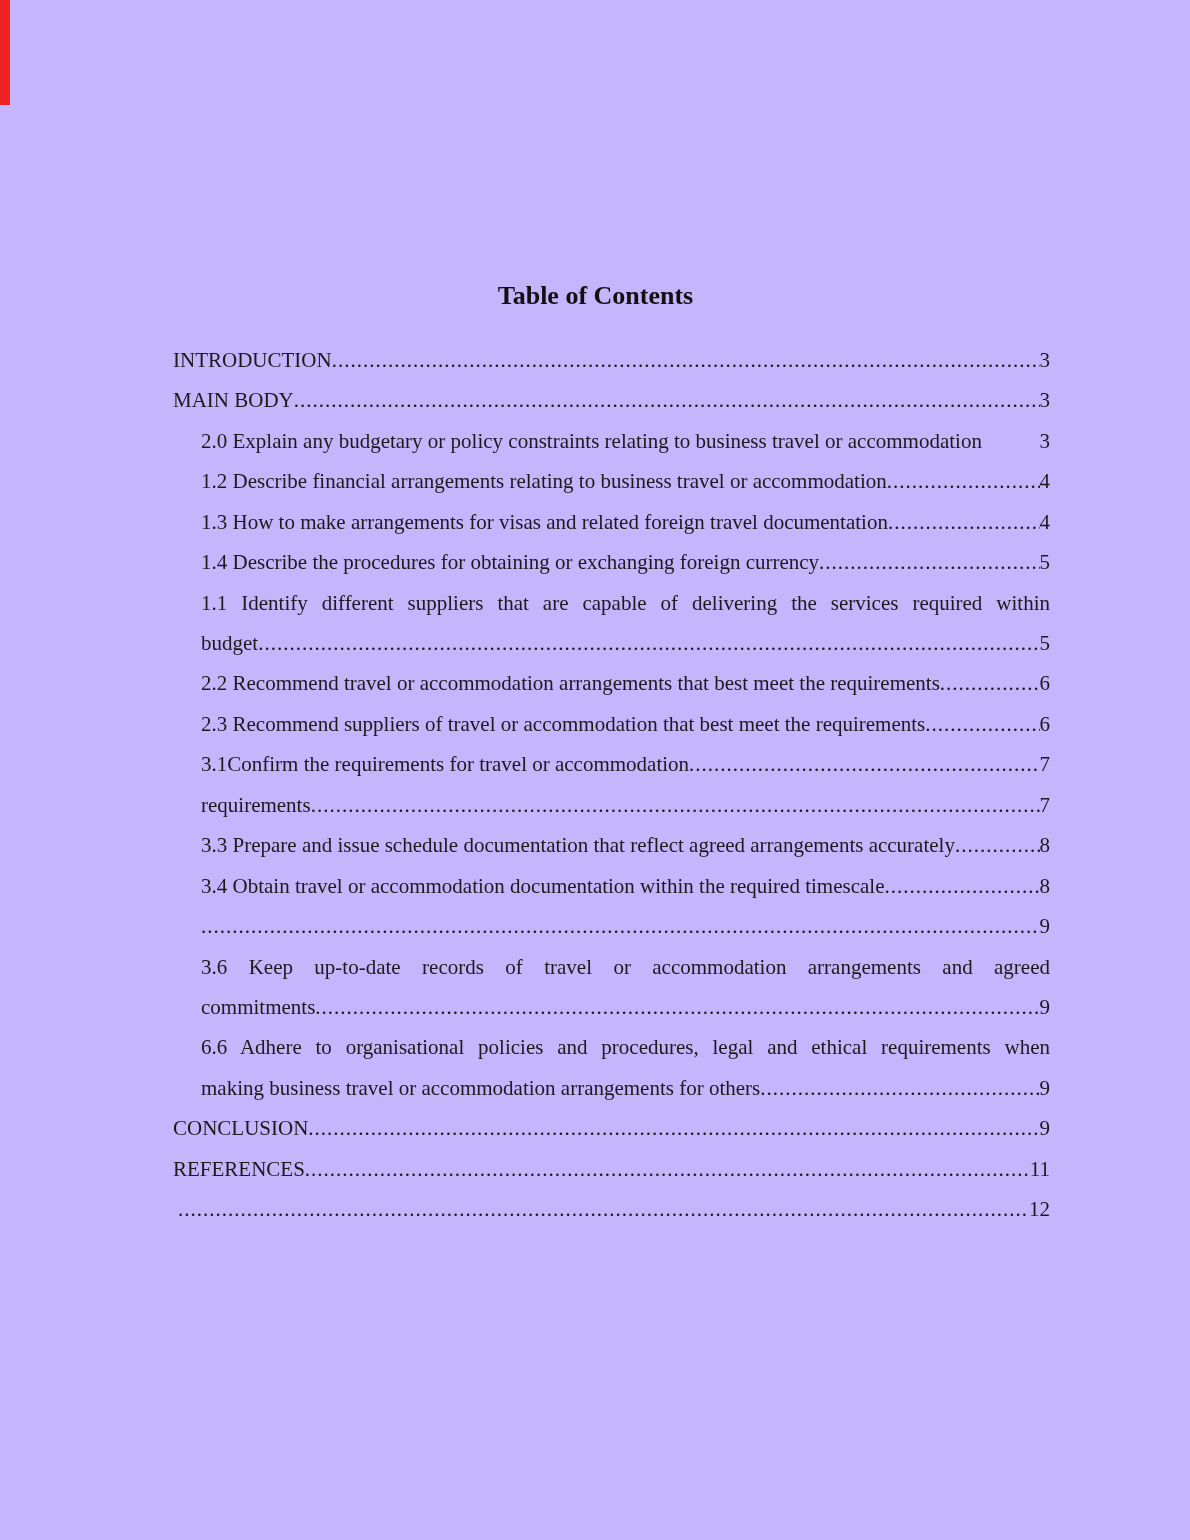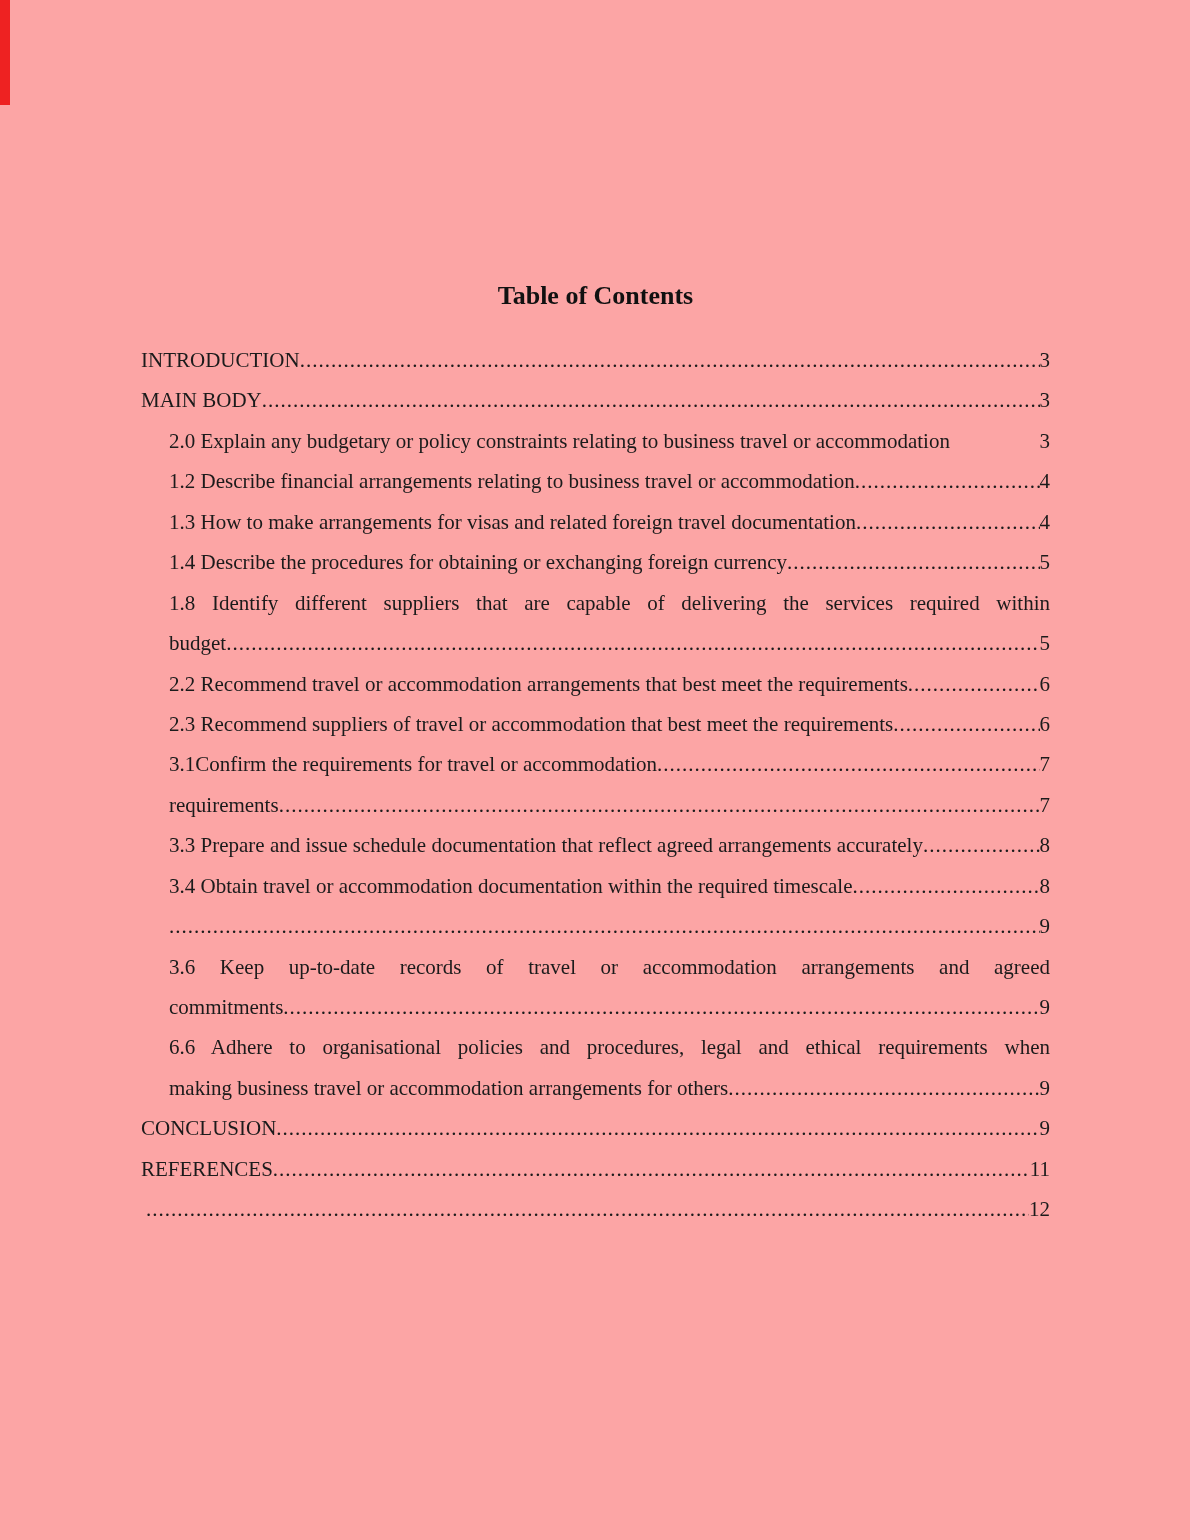--- a/index.html
+++ b/index.html
@@ -34,23 +34,24 @@
   .toc {
     position: absolute;
     top: 340px;
     left: 141px;
     width: 909px;
     font-size: 21px;
     line-height: 40.45px;
   }
   .row {
     display: flex;
-    align-items: center;
+    align-items: flex-end;
     height: 40.45px;
     white-space: pre;
+    margin-left: 32px;
   }
   .row.just {
     display: block;
     text-align: justify;
     text-align-last: justify;
     white-space: normal;
   }
   .row.ind { padding-left: 28px; }
   .row.pad { padding-left: 5px; }
   .txt { flex: 0 0 auto; }
@@ -59,31 +60,31 @@
     overflow: hidden;
     white-space: nowrap;
     letter-spacing: 1px;
     min-width: 0;
   }
   .pg { flex: 0 0 auto; text-align: right; }
 </style>
 </head>
 <body>
 
-<div class="page" style="background: #fca5a5;">
+<div class="page" style="background: #c4b5fd;">
   <div class="red-bar" style="background: rgb(238, 34, 34);"></div>
   <h1 class="title">Table of Contents</h1>
   <div class="toc">
       <div class="row"><span class="txt">INTRODUCTION</span><span class="lead">............................................................................................................................................................................................................................................................................................................</span><span class="pg">3</span></div>
       <div class="row"><span class="txt">MAIN BODY</span><span class="lead">............................................................................................................................................................................................................................................................................................................</span><span class="pg">3</span></div>
       <div class="row ind"><span class="txt">2.0 Explain any budgetary or policy constraints relating to business travel or accommodation</span><span class="lead"></span><span class="pg">3</span></div>
       <div class="row ind"><span class="txt">1.2 Describe financial arrangements relating to business travel or accommodation</span><span class="lead">............................................................................................................................................................................................................................................................................................................</span><span class="pg">4</span></div>
       <div class="row ind"><span class="txt">1.3 How to make arrangements for visas and related foreign travel documentation</span><span class="lead">............................................................................................................................................................................................................................................................................................................</span><span class="pg">4</span></div>
       <div class="row ind"><span class="txt">1.4 Describe the procedures for obtaining or exchanging foreign currency</span><span class="lead">............................................................................................................................................................................................................................................................................................................</span><span class="pg">5</span></div>
-      <div class="row ind just">1.8 Identify different suppliers that are capable of delivering the services required within</div>
+      <div class="row ind just">1.1 Identify different suppliers that are capable of delivering the services required within</div>
       <div class="row ind"><span class="txt">budget</span><span class="lead">............................................................................................................................................................................................................................................................................................................</span><span class="pg">5</span></div>
       <div class="row ind"><span class="txt">2.2 Recommend travel or accommodation arrangements that best meet the requirements</span><span class="lead">............................................................................................................................................................................................................................................................................................................</span><span class="pg">6</span></div>
       <div class="row ind"><span class="txt">2.3 Recommend suppliers of travel or accommodation that best meet the requirements</span><span class="lead">............................................................................................................................................................................................................................................................................................................</span><span class="pg">6</span></div>
       <div class="row ind"><span class="txt">3.1Confirm the requirements for travel or accommodation</span><span class="lead">............................................................................................................................................................................................................................................................................................................</span><span class="pg">7</span></div>
       <div class="row ind"><span class="txt">requirements</span><span class="lead">............................................................................................................................................................................................................................................................................................................</span><span class="pg">7</span></div>
       <div class="row ind"><span class="txt">3.3 Prepare and issue schedule documentation that reflect agreed arrangements accurately</span><span class="lead">............................................................................................................................................................................................................................................................................................................</span><span class="pg">8</span></div>
       <div class="row ind"><span class="txt">3.4 Obtain travel or accommodation documentation within the required timescale</span><span class="lead">............................................................................................................................................................................................................................................................................................................</span><span class="pg">8</span></div>
       <div class="row ind"><span class="txt"></span><span class="lead">............................................................................................................................................................................................................................................................................................................</span><span class="pg">9</span></div>
       <div class="row ind just">3.6 Keep up-to-date records of travel or accommodation arrangements and agreed</div>
       <div class="row ind"><span class="txt">commitments</span><span class="lead">............................................................................................................................................................................................................................................................................................................</span><span class="pg">9</span></div>

